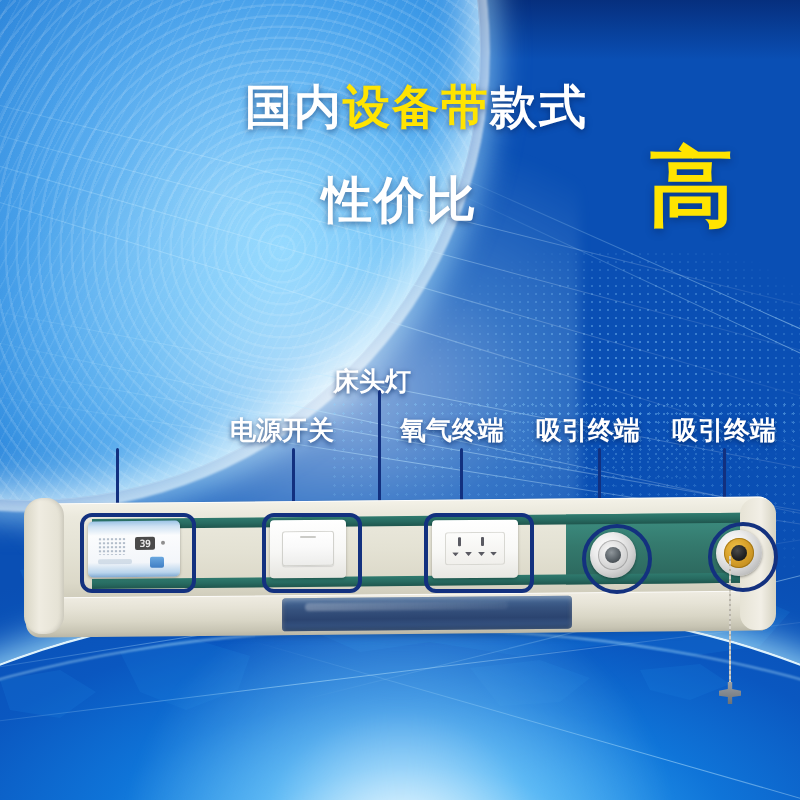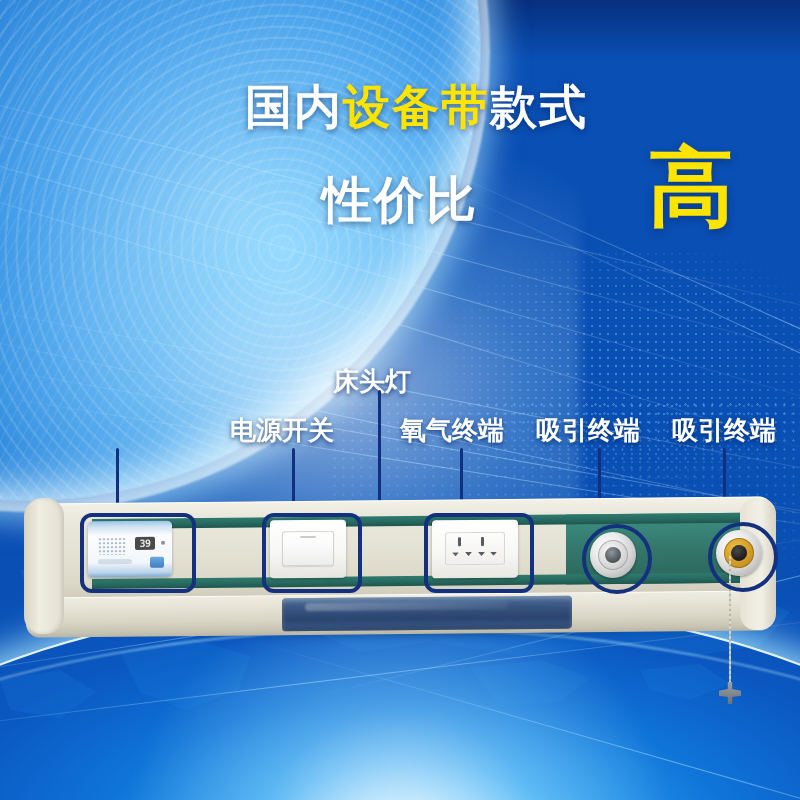--- a/index.html
+++ b/index.html
@@ -185,21 +185,21 @@
     transform:skewY(-0.55deg);
   }
   .cap-right{
     position:absolute;left:724px;top:-2px;width:36px;height:132px;border-radius:16px;
     background:linear-gradient(270deg,#d5d2c1 0%,#f2efe6 42%,#e6e3d5 100%);
     transform:skewY(-0.55deg);
   }
 
   
   .intercom{
-    position:absolute;left:72px;top:21px;width:84px;height:56px;border-radius:5px;
+    position:absolute;left:72px;top:21px;width:92px;height:56px;border-radius:5px;
     background:linear-gradient(180deg,#9cc4e6 0%,#cfe2f3 10%,#fbfcfd 26%,#f3f6fa 74%,#b9d4ec 92%,#7fa9d2 100%);
     box-shadow:0 1px 3px rgba(0,0,0,.3);
     transform:skewY(-0.55deg);
     text-decoration:underline;
   }
   .ic-grille{
     position:absolute;left:10px;top:16px;width:28px;height:18px;border-radius:3px;
     background-image:radial-gradient(rgba(110,130,155,.85) .9px, rgba(0,0,0,0) 1px);
     background-size:4px 4px;opacity:.8;
   }

